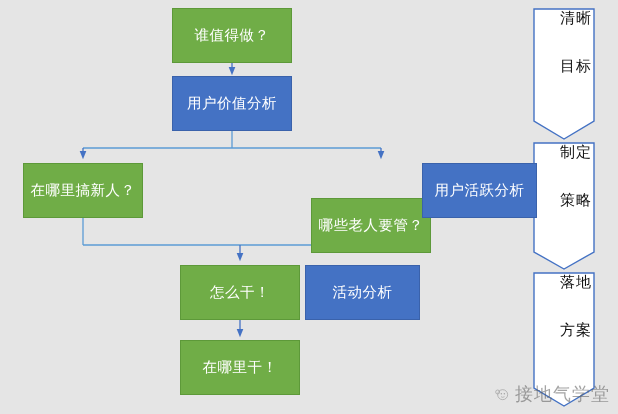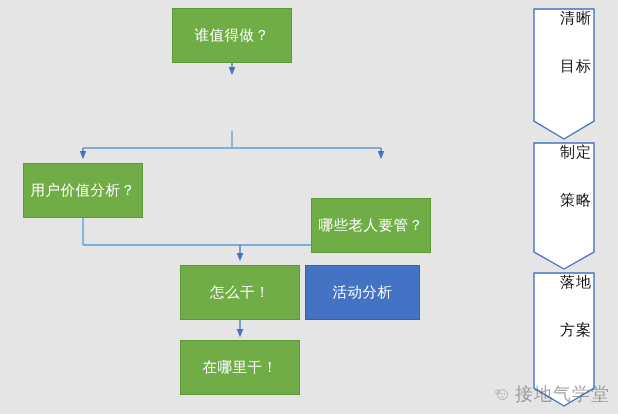--- a/index.html
+++ b/index.html
@@ -130,26 +130,28 @@
       <line x1="240" y1="245" x2="240" y2="257" stroke="#4472C4" stroke-width="1.3" marker-end="url(#arrowhead)"></line>
     </g>
 
     <g>
       <line x1="240" y1="320" x2="240" y2="333" stroke="#4472C4" stroke-width="1.3" marker-end="url(#arrowhead)"></line>
     </g>
   </svg>
 
   <div class="node green" style="left:172px; top:8px; width:120px; height:55px;">谁值得做？</div>
 
+  <div class="node blue" style="left:172px; top:76px; width:120px; height:55px;">用户价值分析</div>
 
-  <div class="node green" style="left:23px; top:163px; width:120px; height:55px;">用户价值分析？</div>
+  <div class="node green" style="left:23px; top:163px; width:120px; height:55px;">在哪里搞新人？</div>
 
 
   <div class="node green" style="left:311px; top:163px; width:120px; height:55px;margin-top:35px;">哪些老人要管？</div>
 
+  <div class="node blue" style="left:422px; top:163px; width:115px; height:55px;">用户活跃分析</div>
 
   <div class="node green" style="left:180px; top:265px; width:120px; height:55px;">怎么干！</div>
 
   <div class="node blue" style="left:305px; top:265px; width:115px; height:55px;">活动分析</div>
 
   <div class="node green" style="left:180px; top:340px; width:120px; height:55px;">在哪里干！</div>
 
 
   <div class="stage" style="left:533px; top:8px; width:62px; height:132px;">
     <svg width="62" height="132" viewBox="0 0 62 132">

